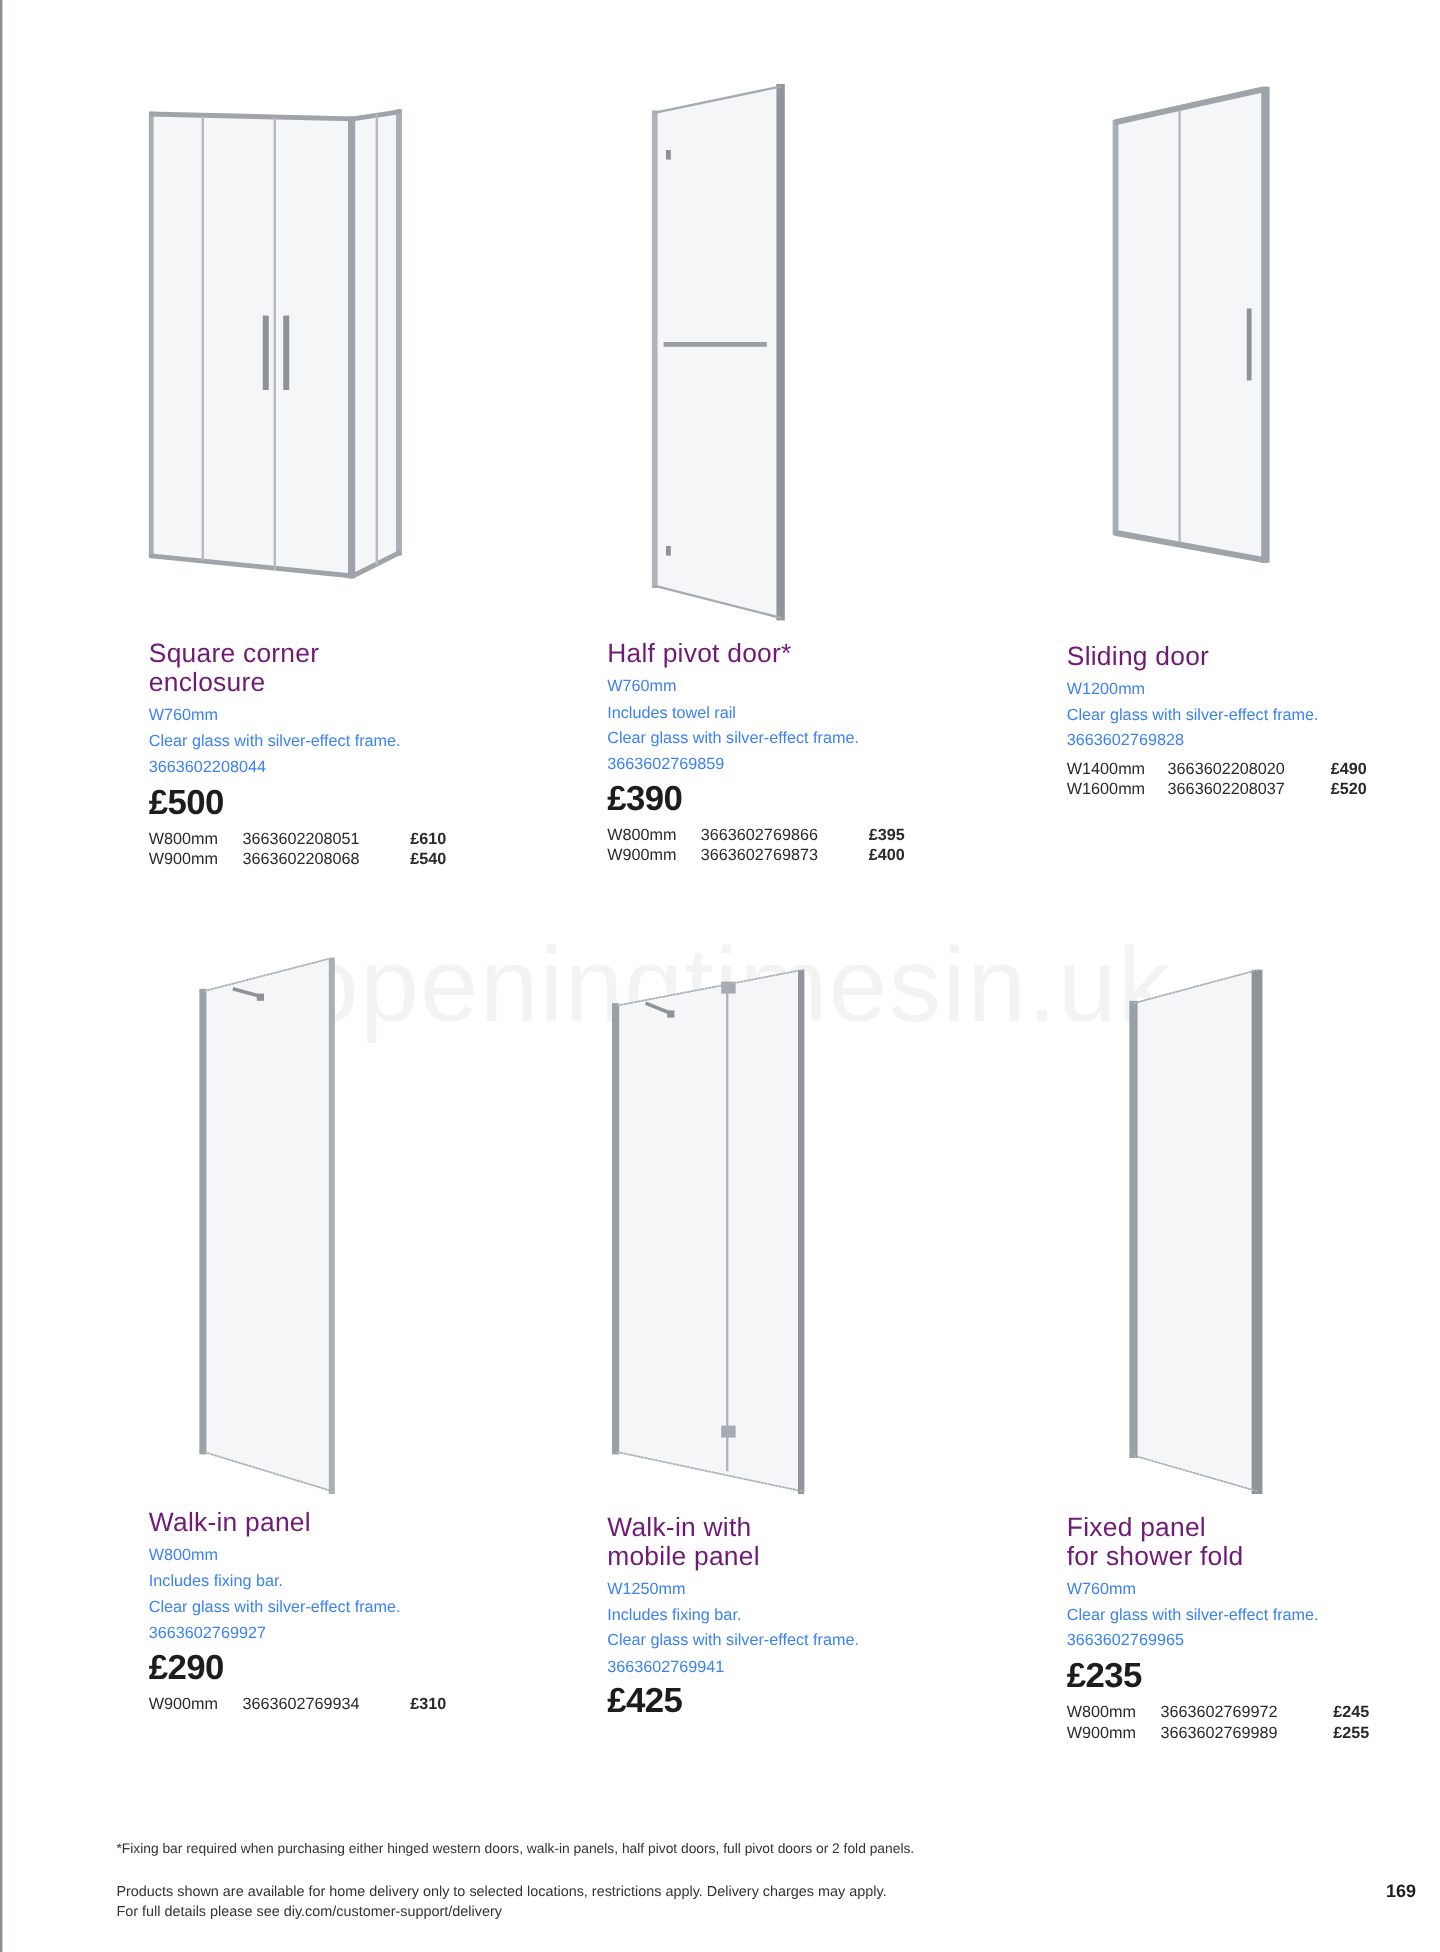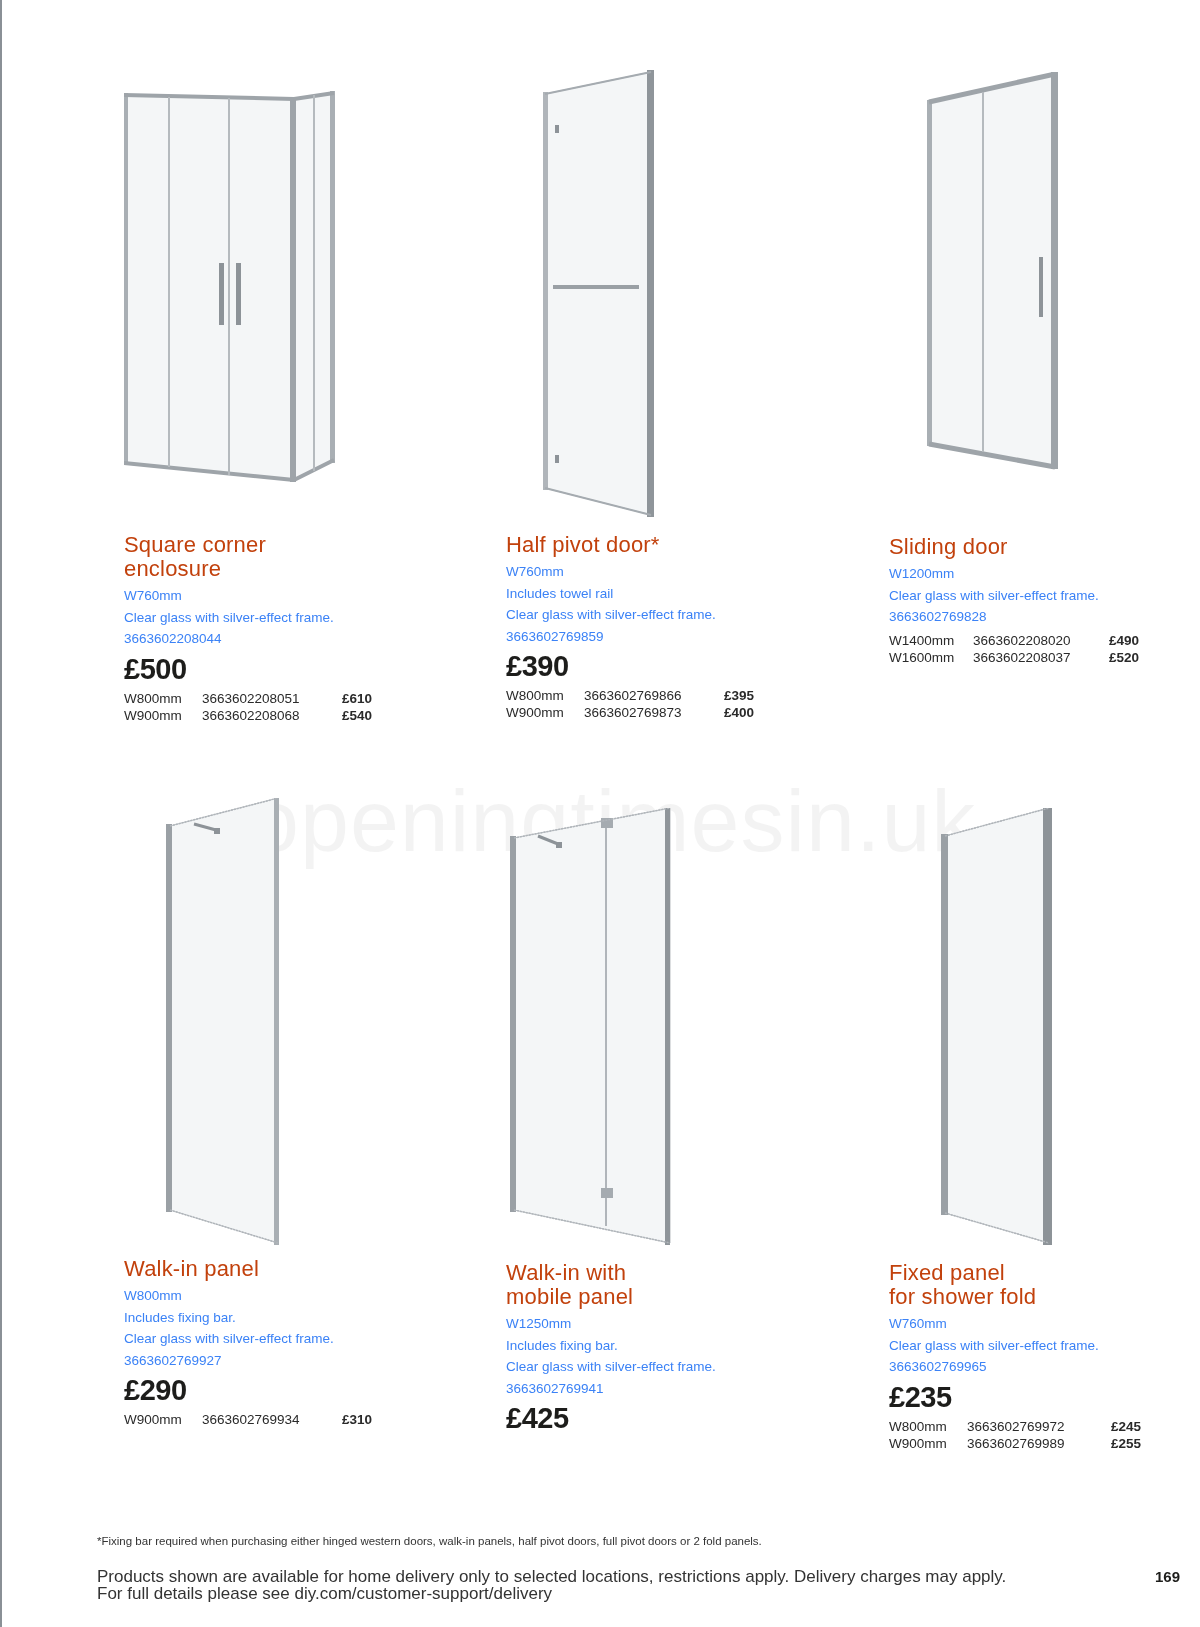--- a/index.html
+++ b/index.html
@@ -9,30 +9,30 @@
     font-family:"Liberation Sans", "DejaVu Sans", sans-serif;
   }
   .edge-bar { position:absolute; left:0; top:0; width:2px; height:1627px; background:#8a9096; }
   .watermark {
     position:absolute; left:250px; top:770px; font-size:88px; color:#000;
     opacity:0.045; letter-spacing:1px; white-space:nowrap; font-weight:300;
   }
   .product { position:absolute; width:300px; }
   .product .img { position:absolute; }
   .product .info { position:absolute; left:0; }
-  .title { font-size:22px; line-height:24px; color:#c2410c; margin:0 0 4px 0; letter-spacing:0.2px; }
+  .title { font-size:22px; line-height:24px; color:#701a75; margin:0 0 4px 0; letter-spacing:0.2px; }
   .line { font-size:13.5px; line-height:21.5px; color:#3b82f6; }
   .price { font-size:29px; font-weight:bold; line-height:34px; margin-top:2px; letter-spacing:-0.5px; }
   .variants { margin-top:4px; }
   .variant { display:flex; font-size:13.5px; line-height:17px; color:#2a2a2a; }
   .variant .w { width:78px; }
   .variant .c { width:130px; }
   .variant .p { font-weight:bold; width:40px; text-align:right; }
   .footnote { position:absolute; left:97px; top:1535px; font-size:11.5px; color:#333; }
-  .footer { position:absolute; left:97px; top:1568px; font-size:17px; line-height:17px; color:#333; }
+  .footer { position:absolute; left:97px; top:1568px; font-size:12px; line-height:17px; color:#333; }
   .page-num { position:absolute; right:20px; top:1568px; font-size:15px; font-weight:bold; }
   svg { display:block; }
 </style>
 </head>
 <body>
 
 <div class="edge-bar"></div>
 <div class="watermark">openingtimesin.uk</div>
 
 <div class="product" style="left:124px; top:85px;">

